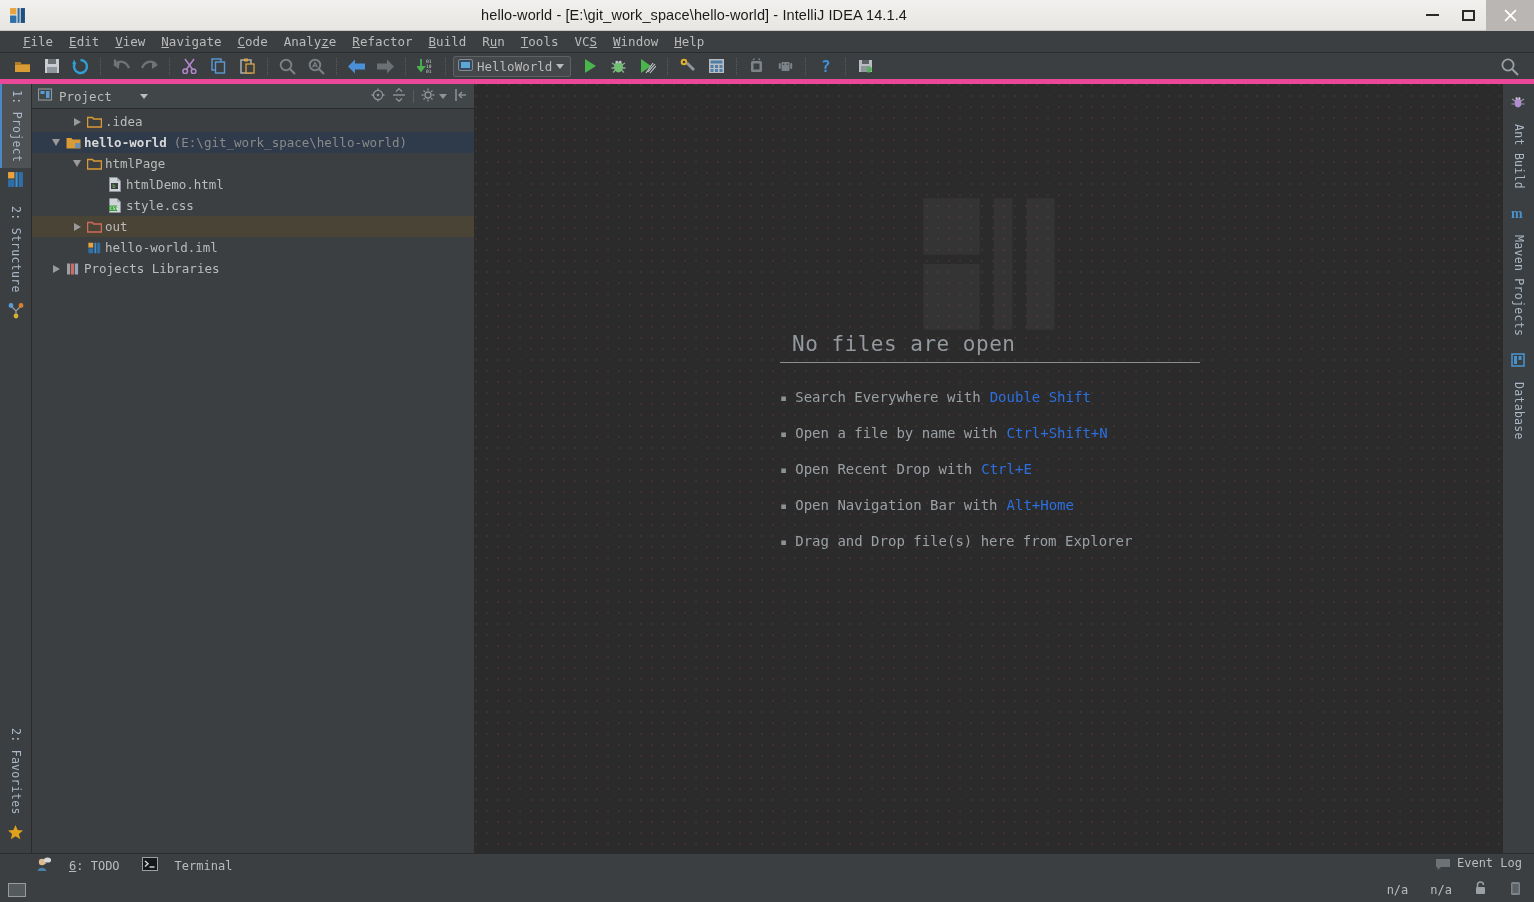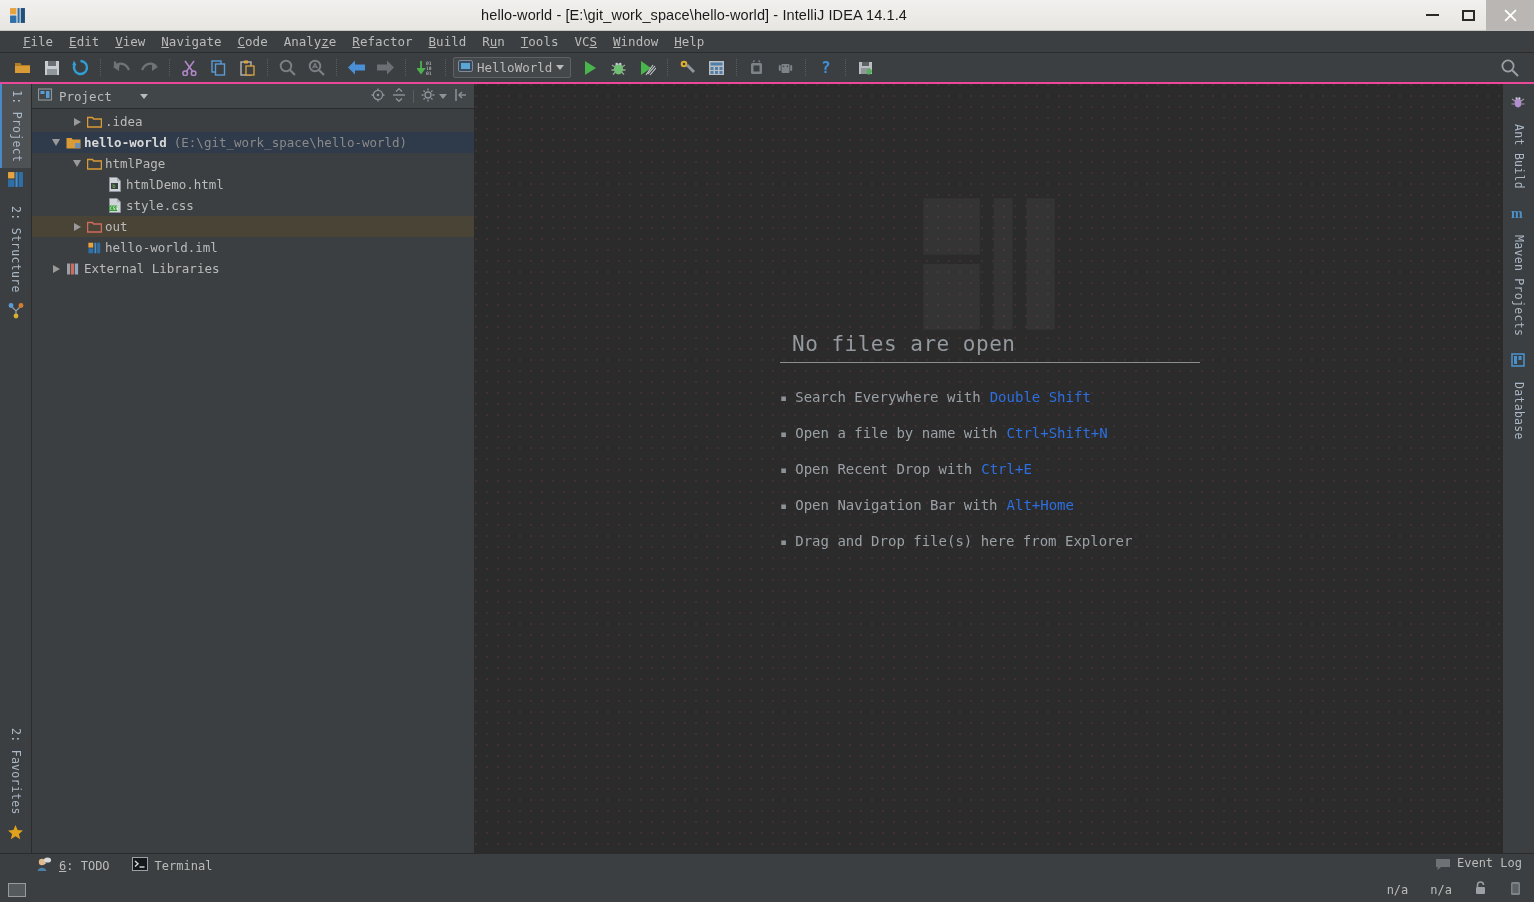--- a/index.html
+++ b/index.html
@@ -43,21 +43,21 @@
   }
   .menu-item {
     font-family: "DejaVu Sans Mono", monospace;
     font-size: 12.5px; color: #bbbbbb; padding: 2px 8px; white-space: nowrap;
   }
   .menu-item u { text-decoration: underline; }
 
   
   #toolbar {
     position: absolute; left: 0; top: 53px; width: 1534px; height: 31px;
-    background: #3c3f41; border-bottom: 2px solid #ec4899;
+    background: #3c3f41; border-bottom: 5px solid #ec4899;
     display: flex; align-items: center; padding-left: 8px;
   }
   .tbtn { width: 25px; height: 25px; display:flex; align-items:center; justify-content:center; margin: 0 2px; }
   .tsep { width: 1px; height: 17px; border-left: 1px dotted #5a5d5f; margin: 0 5px; }
   #runconfig {
     display:flex; align-items:center; gap:4px;
     height: 21px; padding: 0 6px 0 4px; margin: 0 4px 0 2px;
     border: 1px solid #5e6164; border-radius: 2px; background: #45484a;
   }
   #runconfig .rc-label { font-size: 12.5px; color: #bbbbbb; font-family:"DejaVu Sans Mono",monospace; }
@@ -137,21 +137,21 @@
   }
   .tip .dot { color:#8d9296; margin-right:8px; font-size:12px; }
   .tip .key { color:#2d6fe0; font-weight:normal; margin-left:9px; }
 
   
   #bottom-bar {
     position:absolute; left:0; top:853px; width:1534px; height:24px;
     background:#3c3f41; border-top:1px solid #2b2b2b;
     display:flex; align-items:center; padding-left:36px;
   }
-  .bb-item { display:flex; align-items:center; gap:7px; font-size:12px; color:#bbbbbb; margin-right:22px; font-family:"DejaVu Sans Mono",monospace; }
+  .bb-item { display:flex; align-items:center; gap:17px; font-size:12px; color:#bbbbbb; margin-right:22px; font-family:"DejaVu Sans Mono",monospace; }
   .bb-item u { text-decoration: underline; }
   #bb-right { margin-left:auto; display:flex; align-items:flex-start; gap:6px; padding-right:12px; }
   #status-bar {
     position:absolute; left:0; top:877px; width:1534px; height:25px;
     background:#3c3f41; display:flex; align-items:center; padding-left:8px;
   }
   .sb-box { width:18px; height:14px; border:1px solid #9a9a9a; background:#555a5c; }
   #sb-right { margin-left:auto; display:flex; align-items:center; gap:22px; padding-right:12px;
     font-size:12px; color:#bbbbbb; font-family:"DejaVu Sans Mono",monospace; }
 </style>
@@ -581,21 +581,21 @@
         <span class="tw">
           <i class="tri-r"></i>
         </span>
         <span class="ticon">
           <svg width="15" height="14" viewBox="0 0 15 14">
             <rect x="1" y="1.5" width="3.2" height="11" fill="#9aa0a4"></rect>
             <rect x="5" y="1.5" width="3.2" height="11" fill="#cf6b5e"></rect>
             <rect x="8.9" y="1.5" width="3.2" height="11" fill="#8fa8c0"></rect>
           </svg>
         </span>
-        <span class="tlabel">External Libraries</span>
+        <span class="tlabel">Projects Libraries</span>
       </div>
     </div>
 </div>
 
 <div id="editor">
   <div id="watermark">
     <svg width="150" height="150" viewBox="0 0 16 16">
       <rect x="1" y="1" width="6" height="6" fill="#d8d8d8"></rect>
       <rect x="1" y="8" width="6" height="7" fill="#d8d8d8"></rect>
       <rect x="8.5" y="1" width="2" height="14" fill="#d8d8d8"></rect>

